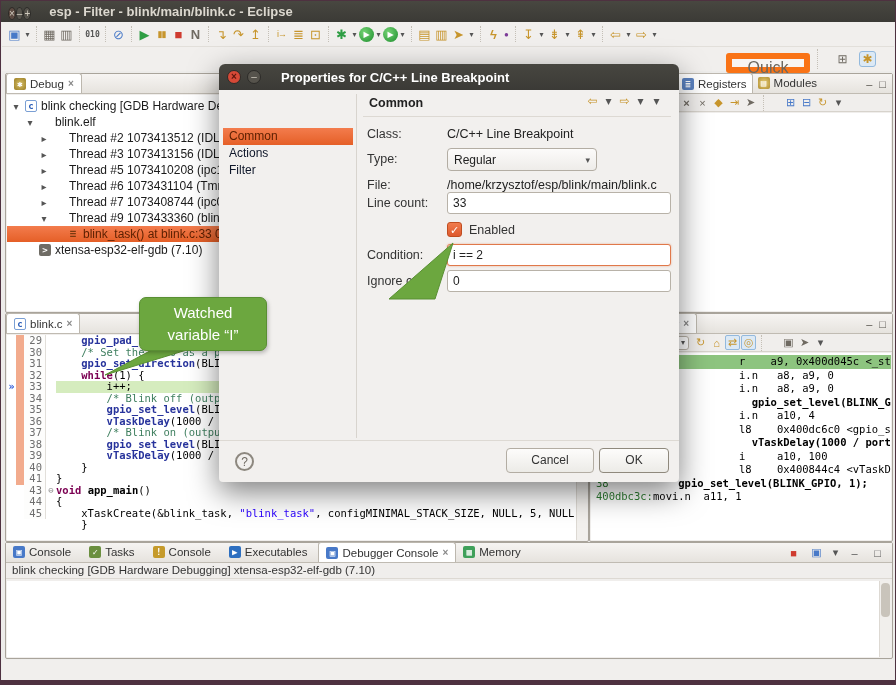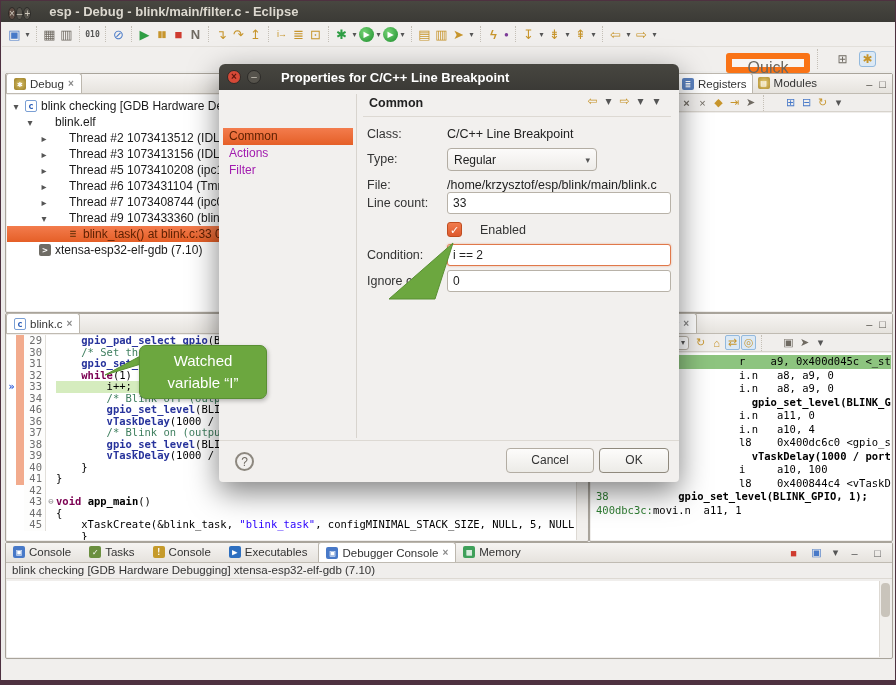--- a/index.html
+++ b/index.html
@@ -118,41 +118,41 @@
   .dlg-title { height:26px; background:linear-gradient(#474640,#3b3a36); border-radius:6px 6px 0 0;
     display:flex; align-items:center; gap:6px; padding-left:8px; }
   .dlg-title .tb-circle.close { background:#d64937; color:#5a150d; font-weight:bold; }
   .dlg-title-text { color:#fff; font-size:13px; font-weight:bold; margin-left:14px; white-space:nowrap; }
   .dlg-filter { position:absolute; left:9px; top:34px; width:124px; height:22px; background:#fff;
     border:1px solid #b8b2a8; border-radius:4px; display:flex; align-items:center; }
   .dlg-filter input { border:none; outline:none; width:96px; font-size:11.5px; color:#9a958d; padding-left:5px;
     background:transparent; font-family:"Liberation Sans",sans-serif; }
   .dlg-filter .clear { color:#8d887f; font-size:11px; }
   .dnav-list { position:absolute; left:4px; top:64px; width:130px; }
-  .dnav { height:17px; line-height:17px; padding-left:6px; font-size:12px; color:#a21caf; }
+  .dnav { height:17px; line-height:17px; padding-left:6px; font-size:12px; color:#0f172a; }
   .dnav.sel { background:linear-gradient(#f37c4d,#e55f27); color:#5b1f00; }
   .dlg-divider { position:absolute; left:137px; top:30px; bottom:44px; border-left:1px solid #d8d4ce; }
   .dlg-head { position:absolute; left:150px; top:32px; font-size:12.5px; font-weight:bold; color:#222; }
   .dlg-head-icons { position:absolute; right:14px; top:30px; display:flex; gap:3px; }
   .dlg-head-icons .tbi { font-size:12px; }
   .dlg-sep { position:absolute; left:144px; right:8px; top:52px; border-top:1px solid #ddd9d3; }
   .fld-label { position:absolute; left:148px; font-size:12.5px; color:#333; }
   .fld-value { position:absolute; left:228px; font-size:12.5px; color:#222; white-space:nowrap; }
   .fld-input { position:absolute; left:228px; width:224px; height:22px; background:#fff;
     border:1px solid #b8b2a8; border-radius:3px; font-size:12px; color:#222; padding-left:5px;
     font-family:"Liberation Sans",sans-serif; outline:none; }
   .fld-input.focus { border-color:#e0784a; box-shadow:0 0 2px rgba(224,120,74,.6); }
   .dropdown { position:absolute; left:228px; width:150px; height:23px; border:1px solid #b3ada3; border-radius:4px;
     background:linear-gradient(#fcfbfa,#eeece9); font-size:12px; color:#222; display:flex; align-items:center;
     justify-content:space-between; padding:0 6px;gap:28px; }
   .dropdown .arr { color:#555; font-size:9px; }
   .checkbox { position:absolute; left:228px; width:15px; height:15px; border-radius:3px;
     background:linear-gradient(#f07b4c,#de5a2e); border:1px solid #c04d20; color:#fff; font-size:11px;
     line-height:14px; text-align:center; }
-  .chk-label { position:absolute; left:250px; font-size:12.5px; color:#333;margin-left:11px; }
+  .chk-label { position:absolute; left:250px; font-size:12.5px; color:#333; }
   .dlg-footer-sep { position:absolute; left:0; right:0; top:376px; border-top:1px solid #ddd9d3; }
   .help-circle { position:absolute; left:16px; top:388px; width:19px; height:19px; border:2px solid #8d887f;
     border-radius:50%; color:#6f6a62; font-size:12px; line-height:16px; text-align:center; }
   .dbtn { position:absolute; top:384px; height:25px; border:1px solid #b3ada3; border-radius:4px;
     background:linear-gradient(#fdfcfb,#ecebe7); font-size:12px; color:#333; text-align:center; line-height:23px; }
   .dbtn.cancel { left:287px; width:88px; }
   .dbtn.ok { left:380px; width:70px; border-color:#8f897d; }
 
   
   .callout { position:absolute; z-index:60; background:#6ca73f; border:1px solid #598f33; border-radius:7px;
@@ -164,21 +164,21 @@
 </style>
 </head>
 <body>
 
 <div class="frame">
 
   <div class="titlebar">
     <span>
       
     <span class="tb-circle close"><span class="tg">×</span></span><span class="tb-circle"><span class="tg">–</span></span><span class="tb-circle"><span class="tg">+</span></span></span>
-    <span class="win-title">esp - Debug - blink/main/filter.c - Eclipse</span>
+    <span class="win-title">esp - Filter - blink/main/blink.c - Eclipse</span>
   </div>
 
   <div class="toolbar1">
 
   <span class="tbi g-blue"><span class="tg">▣</span></span>
       <span class="tbi g-dark sm"><span class="tg">▾</span></span>
       <span class="tbi sep"><span class="tg" style="visibility: hidden;"></span></span>
       <span class="tbi g-gray"><span class="tg">▦</span></span>
       <span class="tbi g-gray"><span class="tg">▥</span></span>
       <span class="tbi sep"><span class="tg" style="visibility: hidden;"></span></span>
@@ -380,21 +380,21 @@
         <div class="eline">
           <span class="emark"></span>
           <span class="ediff on"></span>
           <span class="lnum">34</span>
           <span class="efold" style="visibility: hidden;"></span>
           <span class="ecode"><span>        </span><span class="c-cm">/* Blink off (output low) */</span></span>
         </div>
         <div class="eline">
           <span class="emark"></span>
           <span class="ediff on"></span>
-          <span class="lnum">46</span>
+          <span class="lnum">35</span>
           <span class="efold" style="visibility: hidden;"></span>
           <span class="ecode"><span>        </span><span class="c-fn">gpio_set_level</span><span>(BLINK_GPIO, 0);</span></span>
         </div>
         <div class="eline">
           <span class="emark"></span>
           <span class="ediff on"></span>
           <span class="lnum">36</span>
           <span class="efold" style="visibility: hidden;"></span>
           <span class="ecode"><span>        </span><span class="c-fn">vTaskDelay</span><span>(1000 / portTICK_PERIOD_MS);</span></span>
         </div>
@@ -425,27 +425,20 @@
           <span class="lnum">40</span>
           <span class="efold" style="visibility: hidden;"></span>
           <span class="ecode"><span>    }</span></span>
         </div>
         <div class="eline">
           <span class="emark"></span>
           <span class="ediff on"></span>
           <span class="lnum">41</span>
           <span class="efold" style="visibility: hidden;"></span>
           <span class="ecode"><span>}</span></span>
-        </div>
-        <div class="eline">
-          <span class="emark"></span>
-          <span class="ediff"></span>
-          <span class="lnum">42</span>
-          <span class="efold" style="visibility: hidden;"></span>
-          <span class="ecode"></span>
         </div>
         <div class="eline">
           <span class="emark"></span>
           <span class="ediff"></span>
           <span class="lnum">43</span>
           <span class="efold">⊖</span>
           <span class="ecode"><span class="c-kw">void</span><span> </span><span class="c-fnb">app_main</span><span>()</span></span>
         </div>
         <div class="eline">
           <span class="emark"></span>
@@ -510,24 +503,20 @@
           <span class="da" style="visibility: hidden;"></span>
           <span class="dt"><span>i.n   a8, a9, 0</span></span>
         </div>
         <div class="dl frag">
           <span class="da" style="visibility: hidden;"></span>
           <span class="dt"><span>i.n   a8, a9, 0</span></span>
         </div>
         <div class="dl frag">
           <span class="da" style="visibility: hidden;"></span>
           <span class="dt"><span class="c-s">  gpio_set_level(BLINK_GPIO, 0);</span></span>
-        </div>
-        <div class="dl frag">
-          <span class="da" style="visibility: hidden;"></span>
-          <span class="dt"><span>i.n   a11, 0</span></span>
         </div>
         <div class="dl frag">
           <span class="da" style="visibility: hidden;"></span>
           <span class="dt"><span>i.n   a10, 4</span></span>
         </div>
         <div class="dl frag">
           <span class="da" style="visibility: hidden;"></span>
           <span class="dt"><span>l8    0x400dc6c0 &lt;gpio_set_level&gt;</span></span>
         </div>
         <div class="dl frag">
@@ -670,18 +659,18 @@
     <div class="dbtn ok">OK</div>
   </div>
 
   <svg class="co-tail" style="left:98px; top:338px;" width="112" height="40">
     <polygon points="62,6 104,6 6,36" fill="#6ca73f" stroke="#598f33" stroke-width="1"></polygon>
   </svg>
   <svg class="co-tail" style="left:378px; top:234px;" width="84" height="68">
     <polygon points="10,64 56,64 74,8" fill="#6ca73f" stroke="#598f33" stroke-width="1"></polygon>
   </svg>
 
-  <div class="callout" style="left:138px; top:296px; width:128px; height:54px; padding-top:4px;margin-top:48px;">
+  <div class="callout" style="left:138px; top:296px; width:128px; height:54px; padding-top:4px;">
     <div class="l1">Watched</div>
     <div class="l2">variable “I”</div>
   </div>
 
 </div>
 
 </body></html>

